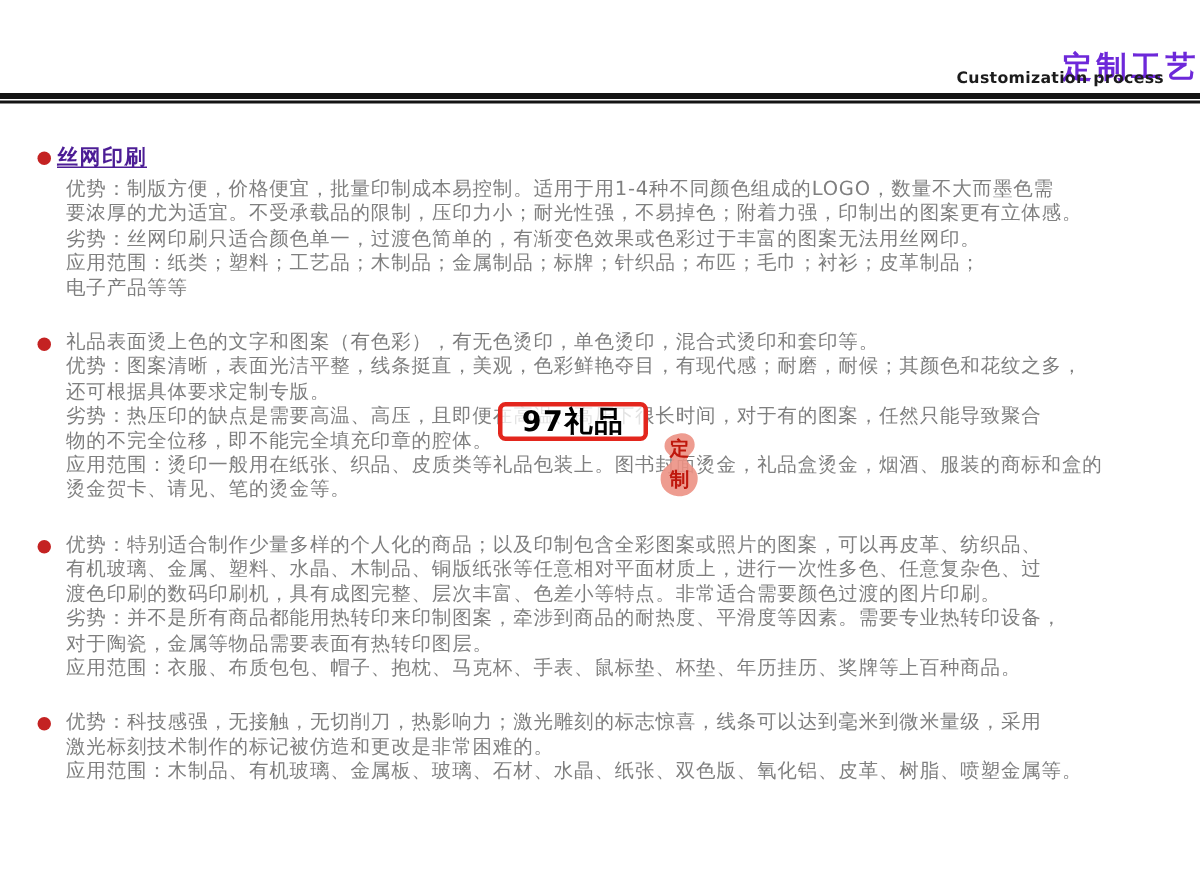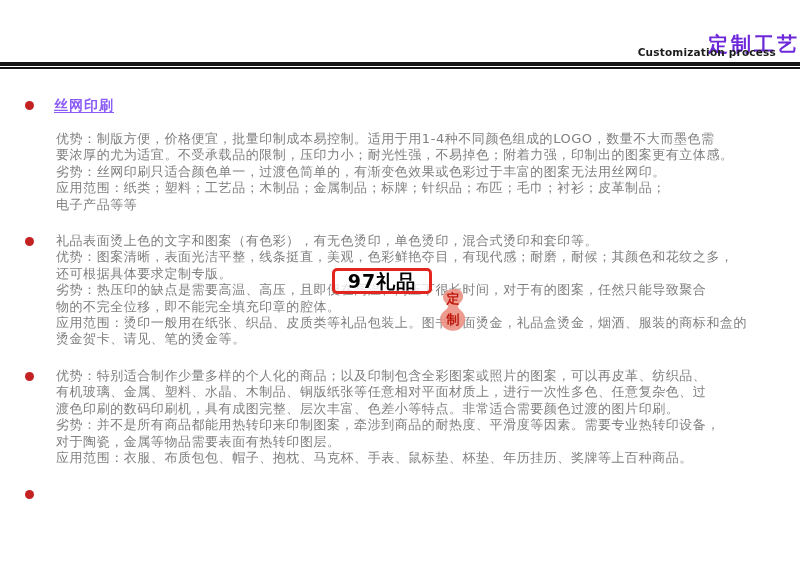--- a/index.html
+++ b/index.html
@@ -20,27 +20,27 @@
   .rule-thin{position:absolute;top:67px;left:0;width:800px;height:2px;background:#141414;}
   
   .content{position:absolute;top:88px;left:38px;width:734px;}
   .section{position:relative;margin-top:20px;}
   .section.first{margin-top:9px;}
   .bullet{
     position:absolute;left:-13px;top:4px;width:9px;height:9px;border-radius:50%;
     background:#c42222;
   }
   .sec-title{
-    font-size:14px;font-weight:bold;color:#8b5cf6;line-height:16px;margin:0 0 5px 16px;
+    font-size:14px;font-weight:bold;color:#4c1d95;line-height:16px;margin:0 0 5px 0;
     letter-spacing:1px;
   }
   .sec-title.underlined{text-decoration:underline;text-underline-offset:2px;text-decoration-thickness:1px;}
   .sec-body{
     font-size:13px;color:#7f7f7f;line-height:16.4px;letter-spacing:0.55px;
-    white-space:pre-line;margin:18px;
+    white-space:pre-line;margin:6px;
   }
   
   .wm-box{
     position:absolute;left:332px;top:268px;width:94px;height:20px;
     border:3px solid #e3261d;border-radius:5px;background:rgba(255,255,255,0.78);
     color:#000000;font-size:19px;font-weight:bold;line-height:20px;text-align:center;
     letter-spacing:1px;z-index:5;
   }
   .wm-seal{position:absolute;left:437px;top:288px;width:32px;height:44px;z-index:5;}
 </style>
@@ -82,20 +82,23 @@
       <div class="sec-body">优势：特别适合制作少量多样的个人化的商品；以及印制包含全彩图案或照片的图案，可以再皮革、纺织品、
 有机玻璃、金属、塑料、水晶、木制品、铜版纸张等任意相对平面材质上，进行一次性多色、任意复杂色、过
 渡色印刷的数码印刷机，具有成图完整、层次丰富、色差小等特点。非常适合需要颜色过渡的图片印刷。
 劣势：并不是所有商品都能用热转印来印制图案，牵涉到商品的耐热度、平滑度等因素。需要专业热转印设备，
 对于陶瓷，金属等物品需要表面有热转印图层。
 应用范围：衣服、布质包包、帽子、抱枕、马克杯、手表、鼠标垫、杯垫、年历挂历、奖牌等上百种商品。</div>
     </div>
 
     <div class="section">
       <span class="bullet"></span>
+      <div class="sec-body">优势：科技感强，无接触，无切削刀，热影响力；激光雕刻的标志惊喜，线条可以达到毫米到微米量级，采用
+激光标刻技术制作的标记被仿造和更改是非常困难的。
+应用范围：木制品、有机玻璃、金属板、玻璃、石材、水晶、纸张、双色版、氧化铝、皮革、树脂、喷塑金属等。</div>
     </div>
 
   </div>
 
   <div class="wm-box">97礼品</div>
 
   <svg class="wm-seal" viewBox="0 0 32 44" xmlns="http://www.w3.org/2000/svg">
     <path d="M16,1 C23,0 27,5 26,10 C25.2,14 21,15.5 21,18.5 C21,21.5 27,23 28,29 C29.2,37 23,43.5 15,42.8 C7,42 2.5,36.5 3.5,29 C4.3,23.5 11,21.5 11,18.5 C11,15.5 6,14 6,9.5 C6,4.5 10,2 16,1 Z" fill="#ec9184" opacity="0.9"></path>
     <text x="16" y="15" text-anchor="middle" font-size="13" font-weight="bold" fill="#bf170c">定</text>
     <text x="16" y="36" text-anchor="middle" font-size="13" font-weight="bold" fill="#bf170c">制</text>

